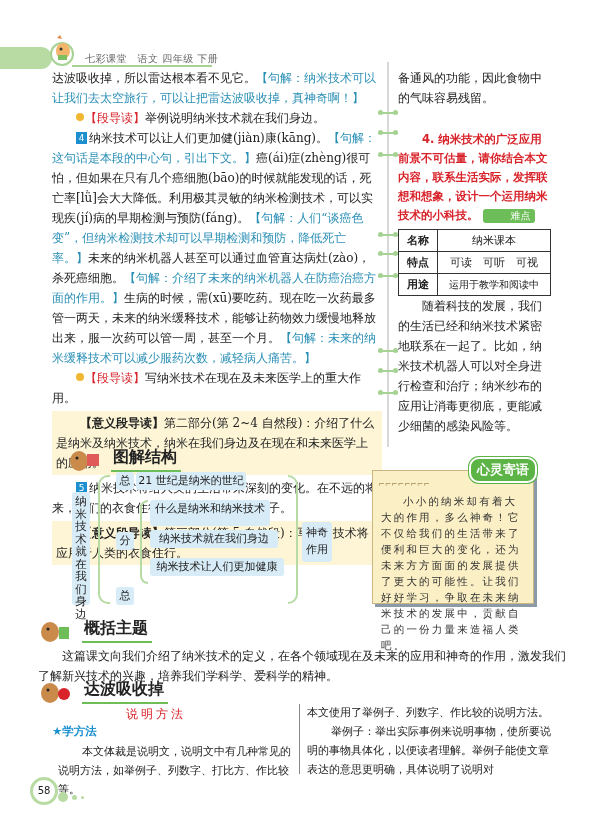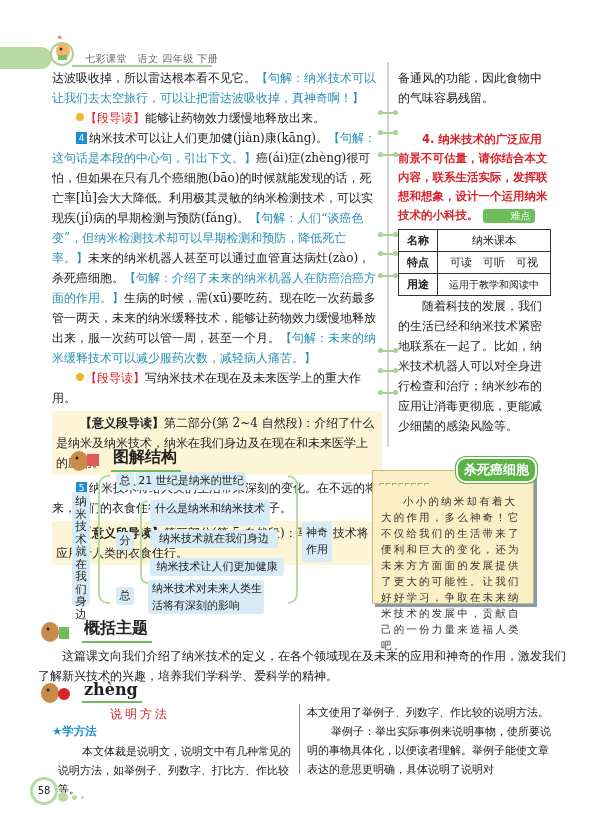--- a/index.html
+++ b/index.html
@@ -46,21 +46,21 @@
   .brace.r { border: 2px solid #b7dba3; border-left: none; border-radius: 0 10px 10px 0; }
 
   .note { position: absolute; left: 372px; top: 470px; width: 160px; height: 132px; background: #fbefc5; border: 1px solid #c9b682; box-shadow: 3px 3px 0 #8a9aa8; }
   .note .holes { position: absolute; left: 6px; top: 8px; font-family: "DejaVu Sans Mono", monospace; font-size: 9px; color: #a38a55; letter-spacing: 1px; }
   .note .tag { position: absolute; right: -4px; top: -14px; background: #5bb445; color: #fff; font-family: "DejaVu Sans", sans-serif; font-weight: bold; font-size: 13px; padding: 2px 6px; border-radius: 10px; border: 2px solid #fff; box-shadow: 0 0 0 1px #5bb445; }
   .note .txt { position: absolute; left: 8px; top: 22px; width: 146px; font-size: 10.5px; line-height: 16px; letter-spacing: 2.2px; color: #333; }
 
   .summary { position: absolute; left: 38px; top: 646px; width: 530px; font-size: 12px; line-height: 20px; }
   .summary p { margin: 0; }
 
-  .method-title { position: absolute; left: 110px; top: 706px; font-family: "DejaVu Sans", sans-serif; color: #d8232a; font-size: 12px; letter-spacing: 3px; }
+  .method-title { position: absolute; left: 126px; top: 706px; font-family: "DejaVu Sans", sans-serif; color: #d8232a; font-size: 12px; letter-spacing: 3px; }
   .learn { position: absolute; left: 52px; top: 724px; font-family: "DejaVu Sans", sans-serif; color: #1c8fd0; font-size: 11.5px; font-weight: bold; }
   .mleft { position: absolute; left: 58px; top: 742px; width: 240px; font-size: 11px; line-height: 19px; }
   .mleft p, .mright p { margin: 0; }
   .vline { position: absolute; left: 299px; top: 704px; width: 1px; height: 70px; background: #888; }
   .mright { position: absolute; left: 307px; top: 703px; width: 250px; font-size: 11px; line-height: 19px; }
 
   .pagenum { position: absolute; left: 30px; top: 777px; width: 22px; height: 22px; border: 3px solid #b7dba3; border-radius: 50%; font-family: "DejaVu Sans", sans-serif; font-size: 10px; text-align: center; line-height: 22px; }
   .dot { position: absolute; border-radius: 50%; background: #b7dba3; }
 </style>
 </head>
@@ -74,21 +74,21 @@
     <circle cx="14" cy="15" r="1.5" fill="#333"></circle>
     <rect x="11" y="21" width="9" height="5" fill="#7cbf5e"></rect>
     <path d="M10 4 l3 -3 l2 4z" fill="#e48a4a"></path>
   </svg>
   <div class="line"></div>
   <span class="title">七彩课堂　语文 四年级 下册</span>
 </div>
 
 <div class="leftcol">
   <p><span>达波吸收掉，所以雷达根本看不见它。</span><span class="blue">【句解：纳米技术可以让我们去太空旅行，可以让把雷达波吸收掉，真神奇啊！】</span></p>
-  <p class="indent"><span class="sun"></span><span class="red">【段导读】</span><span>能够让药物效力缓慢地释放出来。</span></p>
+  <p class="indent"><span class="sun"></span><span class="red">【段导读】</span><span>举例说明纳米技术就在我们身边。</span></p>
   <p class="indent"><span class="numbox">4</span><span>纳米技术可以让人们更加健(jiàn)康(kāng)。</span><span class="blue">【句解：这句话是本段的中心句，引出下文。】</span><span>癌(ái)症(zhèng)很可怕，但如果在只有几个癌细胞(bāo)的时候就能发现的话，死亡率[lǜ]会大大降低。利用极其灵敏的纳米检测技术，可以实现疾(jí)病的早期检测与预防(fáng)。</span><span class="blue">【句解：人们“谈癌色变”，但纳米检测技术却可以早期检测和预防，降低死亡率。】</span><span>未来的纳米机器人甚至可以通过血管直达病灶(zào)，杀死癌细胞。</span><span class="blue">【句解：介绍了未来的纳米机器人在防癌治癌方面的作用。】</span><span>生病的时候，需(xū)要吃药。现在吃一次药最多管一两天，未来的纳米缓释技术，能够让药物效力缓慢地释放出来，服一次药可以管一周，甚至一个月。</span><span class="blue">【句解：未来的纳米缓释技术可以减少服药次数，减轻病人痛苦。】</span></p>
   <p class="indent"><span class="sun"></span><span class="red">【段导读】</span><span>写纳米技术在现在及未来医学上的重大作用。</span></p>
   <div class="yellowbox indent"><span class="bold">【意义段导读】</span><span>第二部分(第 2~4 自然段)：介绍了什么是纳米及纳米技术，纳米在我们身边及在现在和未来医学上的应用。</span></div>
   <p class="indent"><span class="numbox">5</span><span>纳米技术将给人类的生活带来深刻的变化。在不远的将来，我们的衣食住行都会有纳米技术的影子。</span></p>
   <div class="yellowbox indent"><span class="bold">【意义段导读】</span><span>第三部分(第 5 自然段)：写纳米技术将应用于人类的衣食住行。</span></div>
 </div>
 
 <div class="divider"></div>
 <div class="conn" style="top:112px"></div>
 <div class="conn" style="top:132px"></div>
@@ -135,28 +135,27 @@
   <div class="dbox" style="left:12px;top:22px;width:18px;height:110px;line-height:12.5px;padding-top:3px;font-size:11.5px;word-break:break-all">纳米技术就在我们身边</div>
   <div class="brace" style="left:38px;top:5px;width:10px;height:125px"></div>
   <div class="dbox" style="left:56px;top:2px;width:18px;height:18px">总</div>
   <div class="dbox" style="left:76px;top:2px;width:110px;height:18px">21 世纪是纳米的世纪</div>
   <div class="dbox" style="left:56px;top:62px;width:18px;height:18px">分</div>
   <div class="brace" style="left:80px;top:30px;width:6px;height:80px"></div>
   <div class="dbox" style="left:90px;top:30px;width:120px;height:26px">什么是纳米和纳米技术</div>
   <div class="dbox" style="left:90px;top:60px;width:128px;height:18px">纳米技术就在我们身边</div>
   <div class="dbox" style="left:90px;top:88px;width:134px;height:18px">纳米技术让人们更加健康</div>
   <div class="dbox" style="left:56px;top:117px;width:18px;height:18px">总</div>
-  <div class="dbox" style="left:88px;top:110px;width:112px;height:34px;text-align:left;padding-left:4px">纳米技术对未来人类生活将有深刻的影响</div>
   <div class="brace r" style="left:228px;top:5px;width:8px;height:125px"></div>
   <div class="dbox" style="left:242px;top:52px;width:30px;height:38px;line-height:17px;padding-top:2px;word-break:break-all">神奇作用</div>
 </div>
 
 <div class="note">
   <div class="holes">⌐⌐⌐⌐⌐⌐⌐⌐</div>
-  <div class="tag">杀死癌细胞</div>
+  <div class="tag">心灵寄语</div>
   <div class="txt"><span style="padding-left:22px">小小的纳米却有着大大的作用，多么神奇！它不仅给我们的生活带来了便利和巨大的变化，还为未来方方面面的发展提供了更大的可能性。让我们好好学习，争取在未来纳米技术的发展中，贡献自己的一份力量来造福人类吧。</span></div>
 </div>
 
 <div class="sechead" style="left:38px;top:617px">
   <svg class="ico" viewBox="0 0 34 26">
       <ellipse cx="12" cy="15" rx="9" ry="10" fill="#c98a4a"></ellipse>
       <circle cx="10" cy="12" r="1.5" fill="#222"></circle>
       <rect x="21" y="10" width="10" height="12" fill="#6dbd58"></rect>
     </svg>
   <span class="label">概括主题</span>
@@ -164,21 +163,21 @@
 <div class="summary">
   <p class="indent">这篇课文向我们介绍了纳米技术的定义，在各个领域现在及未来的应用和神奇的作用，激发我们了解新兴技术的兴趣，培养我们学科学、爱科学的精神。</p>
 </div>
 
 <div class="sechead" style="left:38px;top:678px">
   <svg class="ico" viewBox="0 0 34 26">
       <ellipse cx="12" cy="15" rx="9" ry="10" fill="#c98a4a"></ellipse>
       <circle cx="10" cy="12" r="1.5" fill="#222"></circle>
       <circle cx="26" cy="16" r="6" fill="#d8232a"></circle>
     </svg>
-  <span class="label">zhèng</span>
+  <span class="label">达波吸收掉</span>
 </div>
 <div class="method-title">说明方法</div>
 <div class="learn">★学方法</div>
 <div class="mleft">
     <p class="indent">本文体裁是说明文，说明文中有几种常见的说明方法，如举例子、列数字、打比方、作比较等。</p>
   </div>
 <div class="vline"></div>
 <div class="mright">
   <p>本文使用了举例子、列数字、作比较的说明方法。</p>
   <p class="indent">举例子：举出实际事例来说明事物，使所要说明的事物具体化，以便读者理解。举例子能使文章表达的意思更明确，具体说明了说明对</p>

